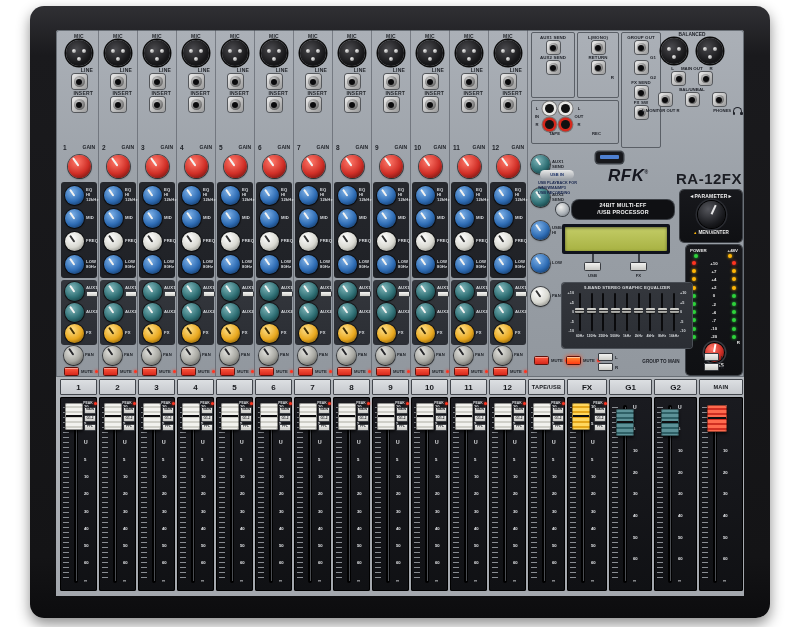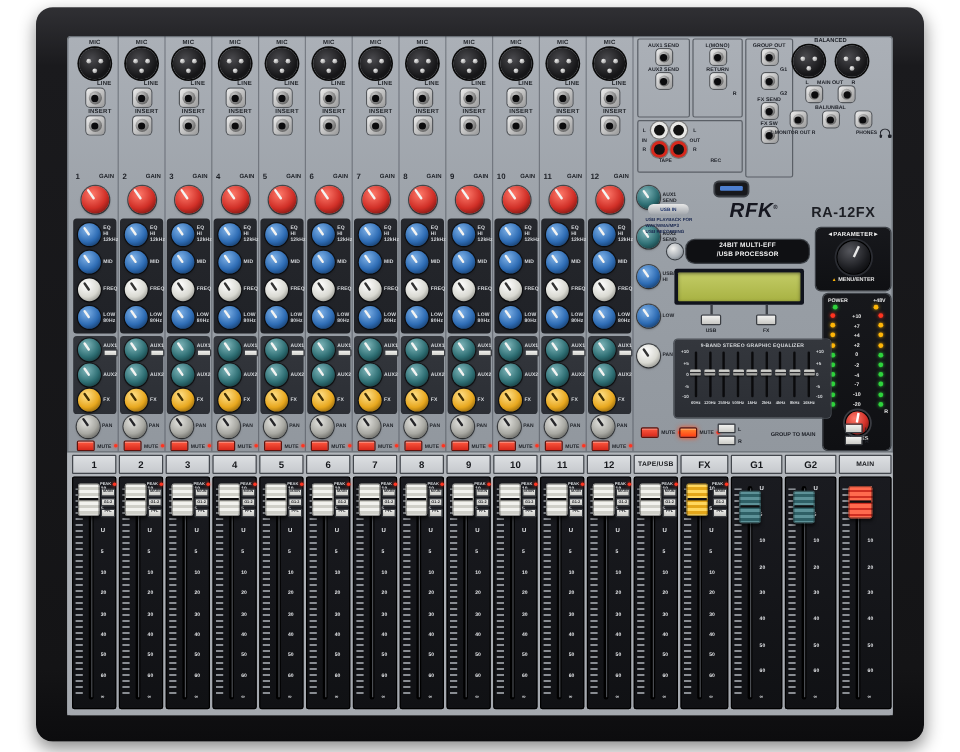--- a/index.html
+++ b/index.html
@@ -91,21 +91,21 @@
   .mkrow .klbl{color:#1d2026;}
   
   .fxzone{position:absolute;left:36px;top:118px;width:122px;height:132px;}
   .usbport{position:absolute;left:32px;top:4px;width:27px;height:11px;border-radius:3px;background:#17181c;box-shadow:0 0 0 1.5px #3c4046;}
   .usbport::after{content:"";position:absolute;left:4px;top:3px;right:4px;height:4px;background:#4d7fd0;border-radius:1px;}
   .usbin{position:absolute;left:-24px;top:22px;width:34px;height:9px;border-radius:5px;background:linear-gradient(#e8e8e8,#9fa4aa);
          font-size:4px;font-weight:bold;color:#1a2f66;display:flex;align-items:center;justify-content:center;}
   .usbnotes{position:absolute;left:-26px;top:33px;width:60px;font-size:3.8px;font-weight:bold;color:#17254d;line-height:1.3;}
   .brand{position:absolute;left:44px;top:18px;font-size:17px;font-weight:bold;font-style:italic;color:#15161f;letter-spacing:.5px;}
   .brand sup{font-size:5px;font-style:normal;}
-  .model{position:absolute;left:112px;top:22px;font-size:12px;font-weight:bold;color:#1c1e24;letter-spacing:.5px;white-space:nowrap;}
+  .model{position:absolute;left:112px;top:22px;font-size:15px;font-weight:bold;color:#1c1e24;letter-spacing:.5px;white-space:nowrap;}
   .procrow{position:absolute;left:-8px;top:52px;display:flex;align-items:center;gap:3px;}
   .emblem{width:13px;height:13px;border-radius:50%;background:radial-gradient(circle at 38% 32%,#f0f0ee,#a8aeb4 60%,#5c6268);box-shadow:0 0 0 1px #3c4046;}
   .procpill{width:102px;background:#0f1013;border-radius:7px;padding:2px 0;text-align:center;
             font-size:5.4px;font-weight:bold;color:#f2f2f2;line-height:1.35;letter-spacing:.2px;box-shadow:0 0 0 1px #3c4046;}
   .lcd{position:absolute;left:-2px;top:76px;width:108px;height:30px;background:#10131c;border-radius:2px;padding:3px;box-sizing:border-box;}
   .lcd-screen{width:100%;height:100%;background:linear-gradient(#c3cc66,#a8b243);border-radius:1px;box-shadow:inset 0 1px 3px rgba(0,0,0,.5);}
   .stem{position:absolute;top:106px;width:1.5px;height:8px;background:#3c4046;}
   .dispbtn{position:absolute;top:114px;width:17px;height:9px;background:linear-gradient(#f2f2f0,#c8c8c4);border:1px solid #3a3d42;border-radius:1.5px;padding:0;}
   .dbl{position:absolute;top:125px;font-size:4.2px;font-weight:bold;color:#1d2026;width:17px;text-align:center;}
   

